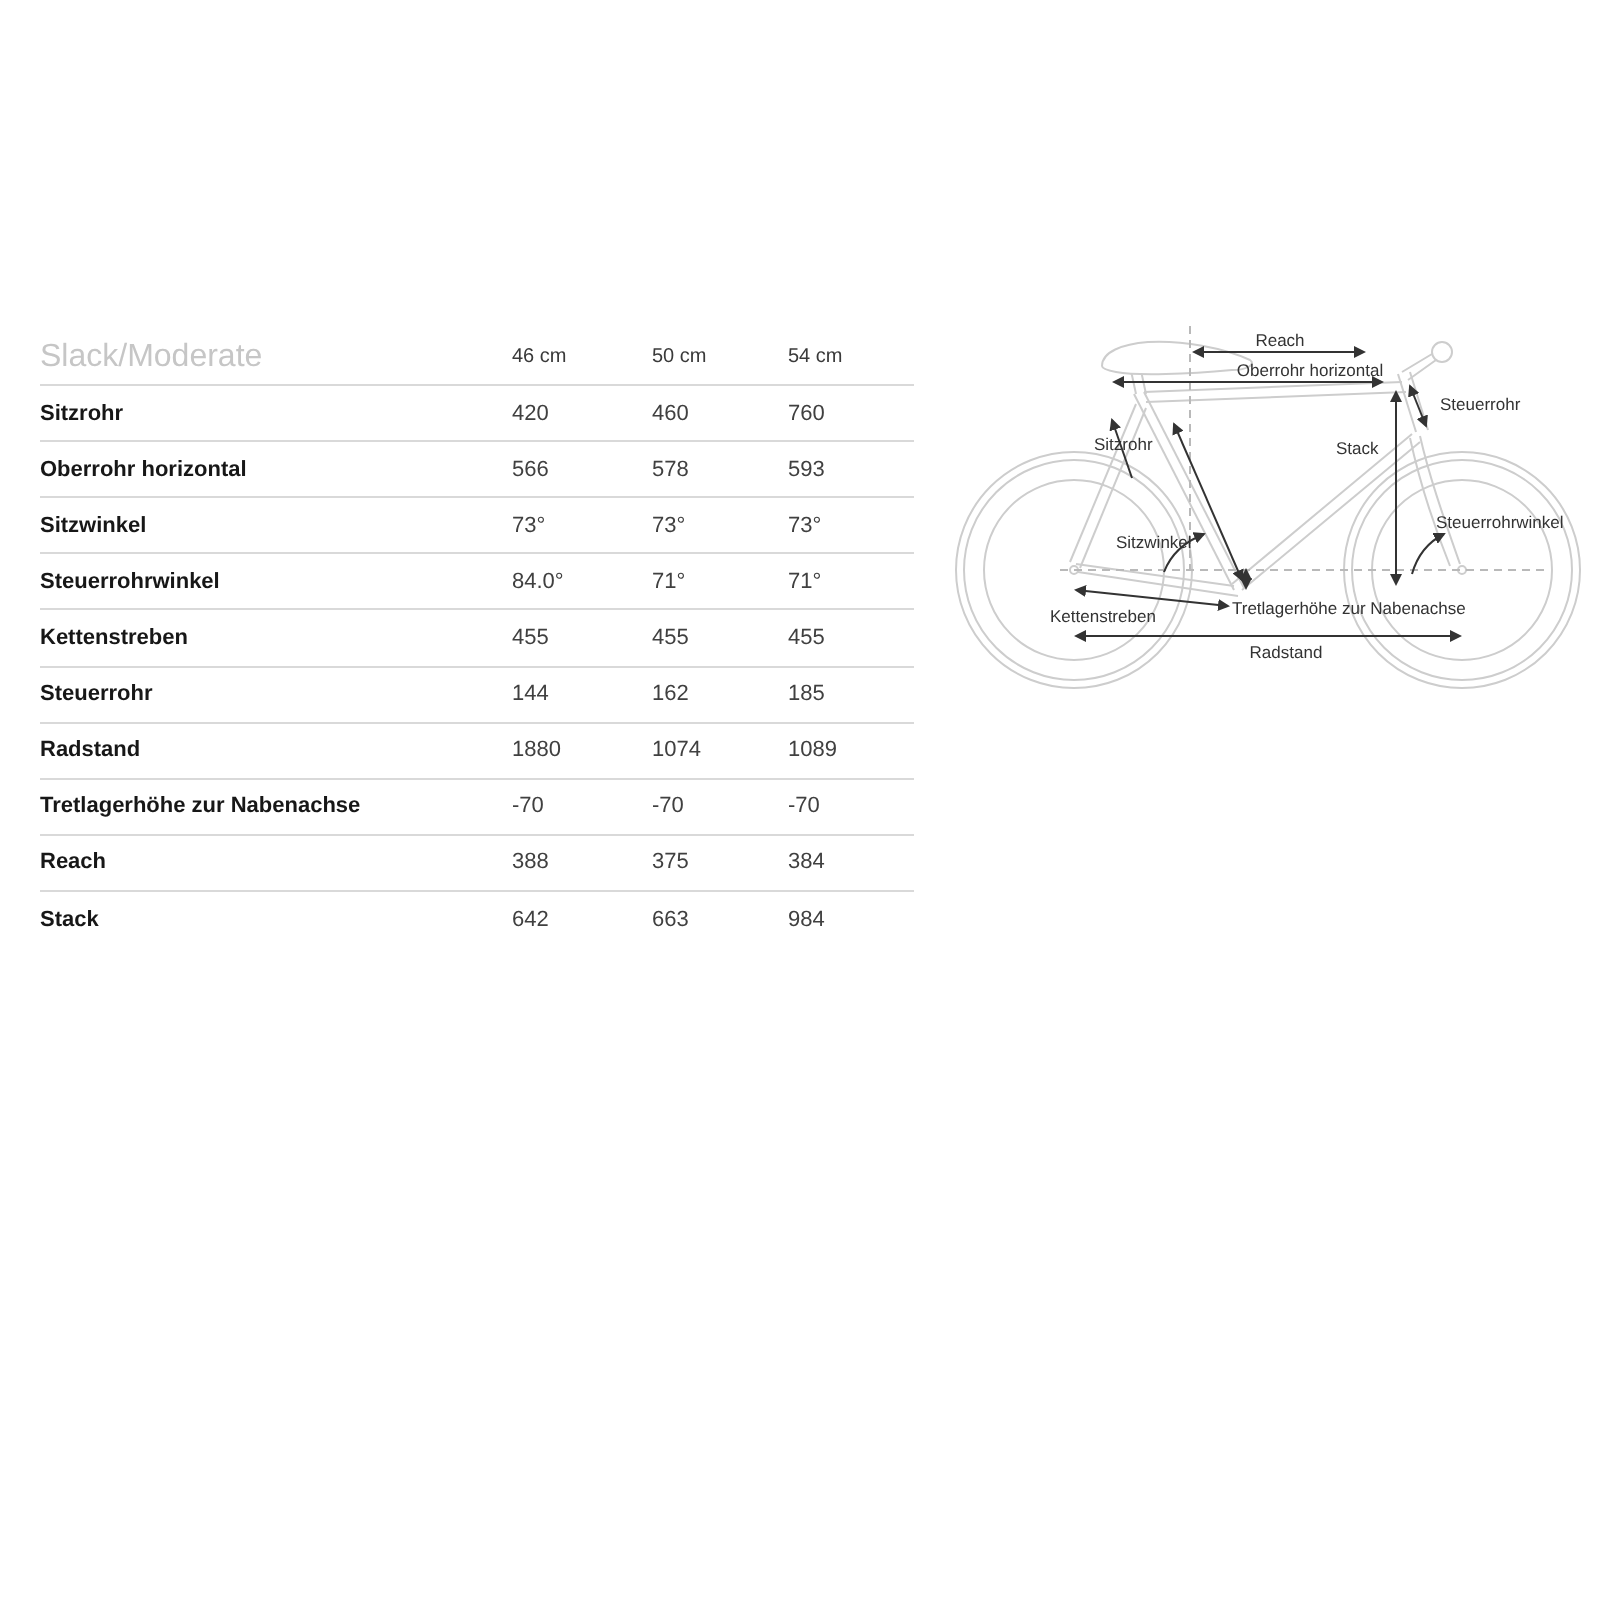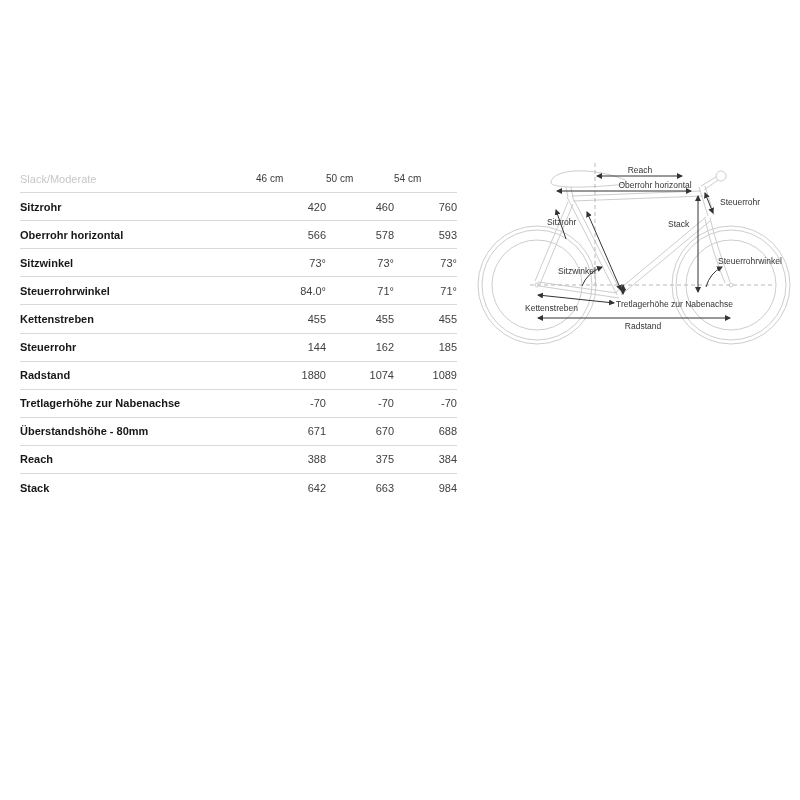--- a/index.html
+++ b/index.html
@@ -4,24 +4,24 @@
 <style>
   html,body{margin:0;padding:0;background:#fff;}
   #page{position:relative;width:800px;height:800px;background:#fff;overflow:hidden;
         font-family:"Liberation Sans",sans-serif;}
 
   
   #geo-table{position:absolute;left:20px;top:165px;width:437px;}
   .t-row{display:grid;grid-template-columns:236px 70px 68px 63px;height:28.1px;
          box-sizing:border-box;border-bottom:1px solid #d9d9d9;align-items:center;}
   .t-row:last-child{border-bottom:none;}
-  .t-head .t-title{font-size:11px;color:#c6c6c6;font-weight:400;}
+  .t-head .t-title{font-size:16px;color:#c6c6c6;font-weight:400;}
   .t-head .t-col{font-size:10px;color:#3a3a3a;font-weight:400;}
   .t-label{font-size:11px;font-weight:700;color:#171717;white-space:nowrap;}
-  .t-val{font-size:11px;color:#404040;white-space:nowrap;text-align:right;}
+  .t-val{font-size:11px;color:#404040;white-space:nowrap;}
 
   
   #diagram{position:absolute;left:475px;top:155px;width:325px;height:200px;}
   .bike{stroke:#cdcdcd;stroke-width:1;fill:none;}
   .bikefill{stroke:#cdcdcd;stroke-width:1;fill:#ffffff;}
   .dash{stroke:#b9b9b9;stroke-width:1;stroke-dasharray:4 3;fill:none;}
   .meas{stroke:#333;stroke-width:1;fill:none;}
   .dlabel{font-family:"Liberation Sans",sans-serif;font-size:8.5px;fill:#333;}
 </style>
 </head>
@@ -77,26 +77,20 @@
       <div class="t-label">Radstand</div>
       <div class="t-val">1880</div>
       <div class="t-val">1074</div>
       <div class="t-val">1089</div>
     </div>
     <div class="t-row">
       <div class="t-label">Tretlagerhöhe zur Nabenachse</div>
       <div class="t-val">-70</div>
       <div class="t-val">-70</div>
       <div class="t-val">-70</div>
-    </div>
-    <div class="t-row">
-      <div class="t-label">Überstandshöhe - 80mm</div>
-      <div class="t-val">671</div>
-      <div class="t-val">670</div>
-      <div class="t-val">688</div>
     </div>
     <div class="t-row">
       <div class="t-label">Reach</div>
       <div class="t-val">388</div>
       <div class="t-val">375</div>
       <div class="t-val">384</div>
     </div>
     <div class="t-row">
       <div class="t-label">Stack</div>
       <div class="t-val">642</div>

